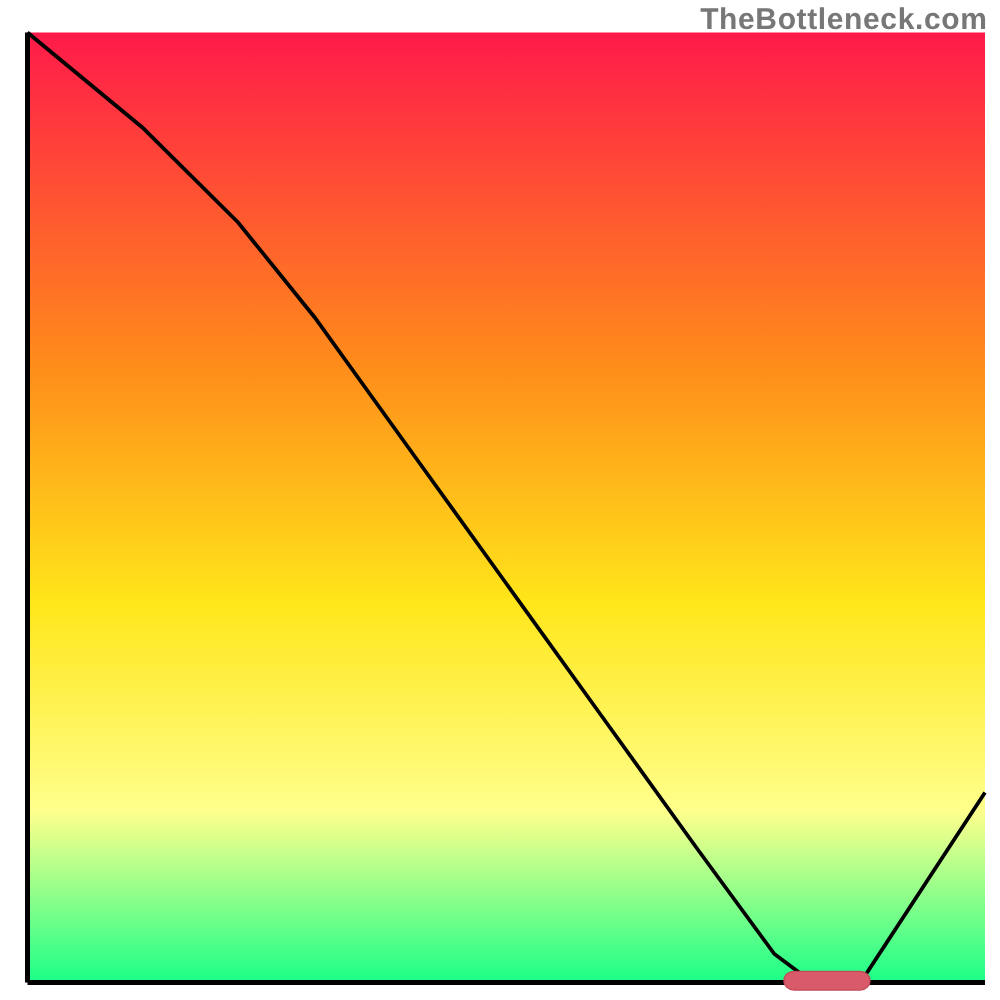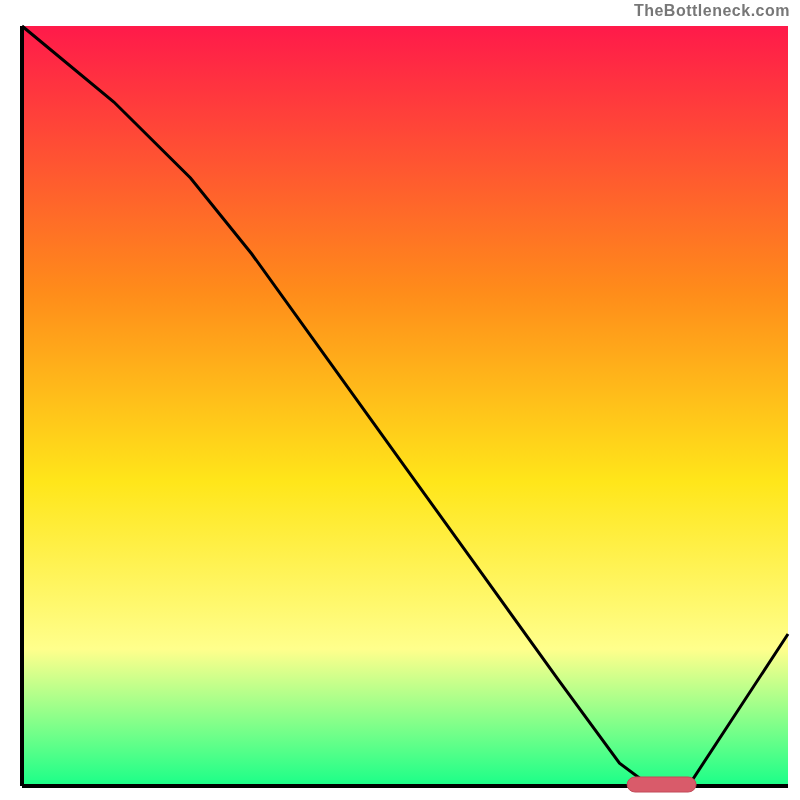--- a/index.html
+++ b/index.html
@@ -12,21 +12,21 @@
   }
   .container {
     position: relative;
     width: 800px;
     height: 800px;
   }
   .watermark {
     position: absolute;
     top: 2px;
     right: 10px;
-    font-size: 16px;
+    font-size: 24px;
     font-weight: bold;
     color: #777;
     letter-spacing: 0.5px;
   }
   svg {
     display: block;
   }
 </style>
 </head>
 <body>

